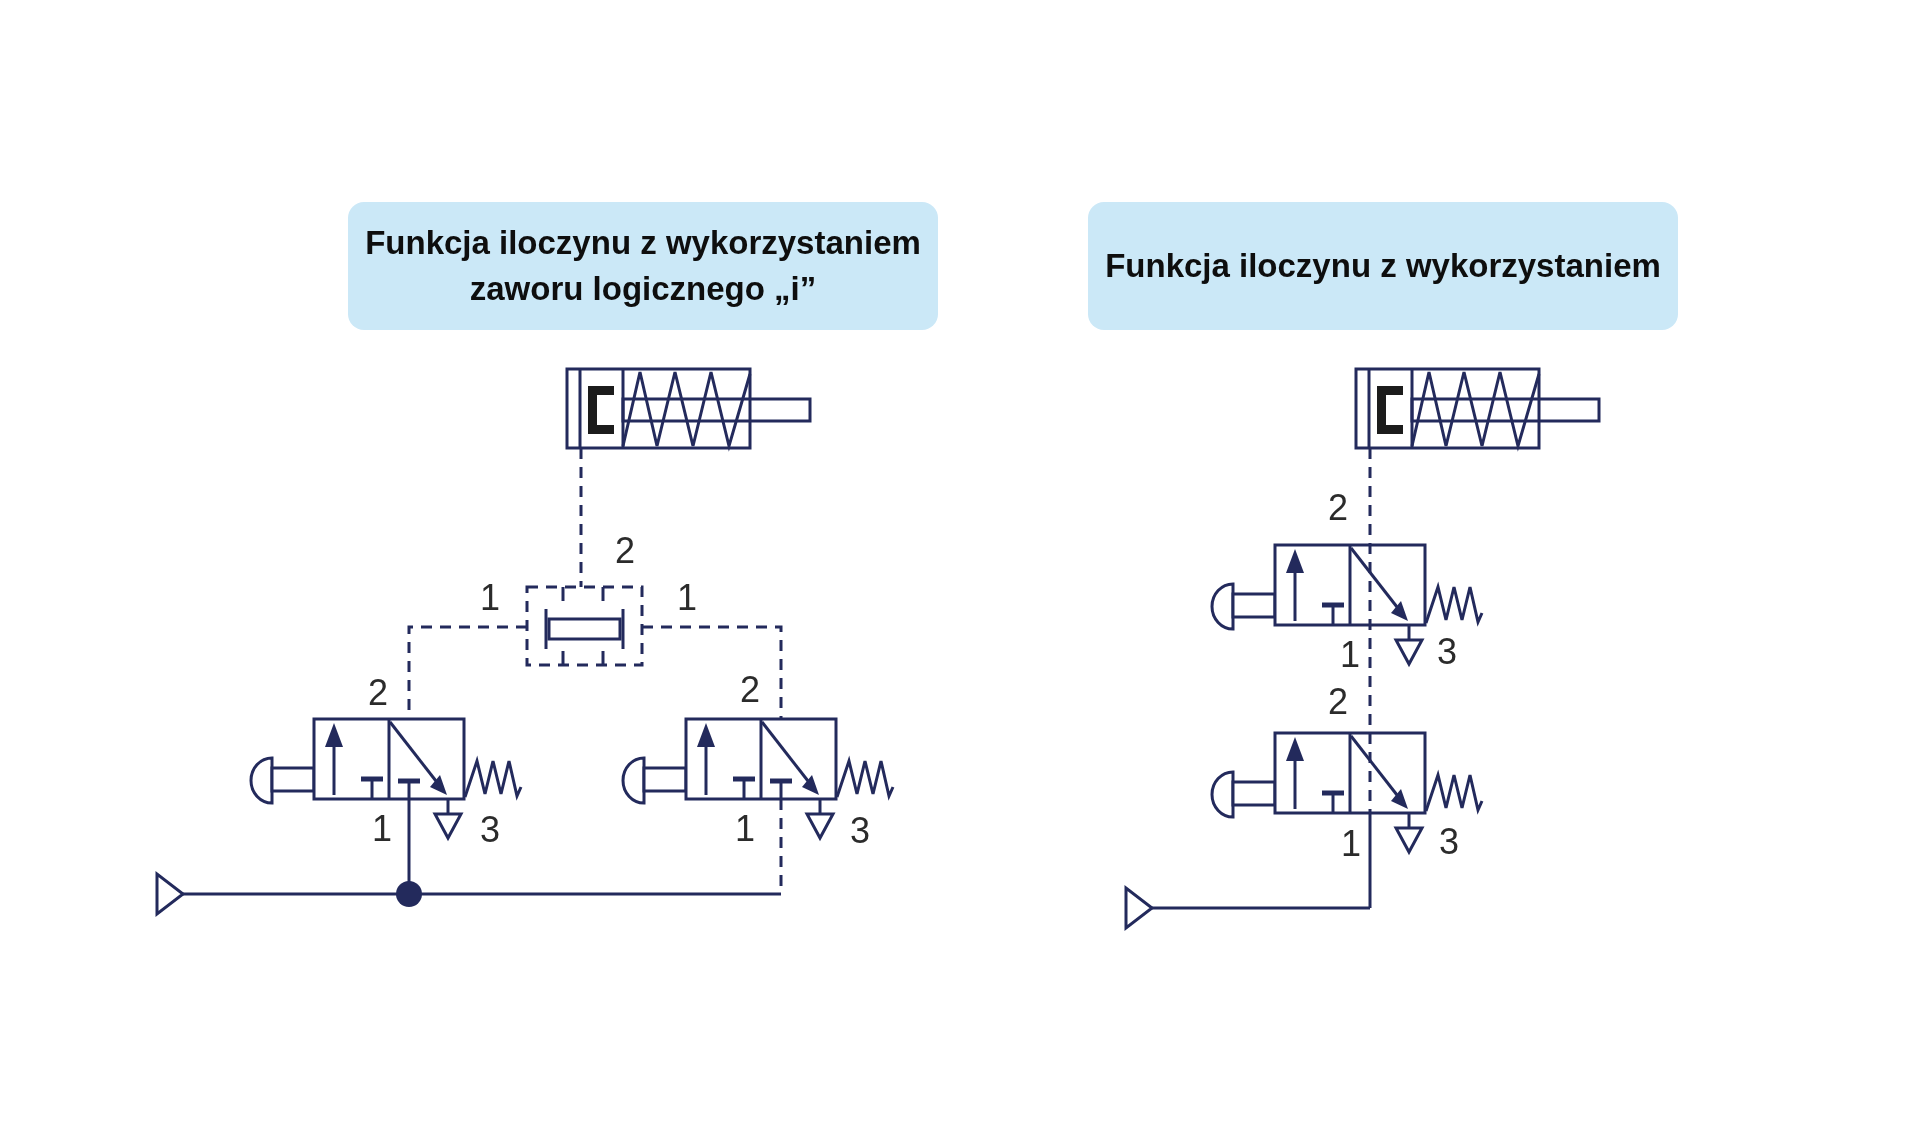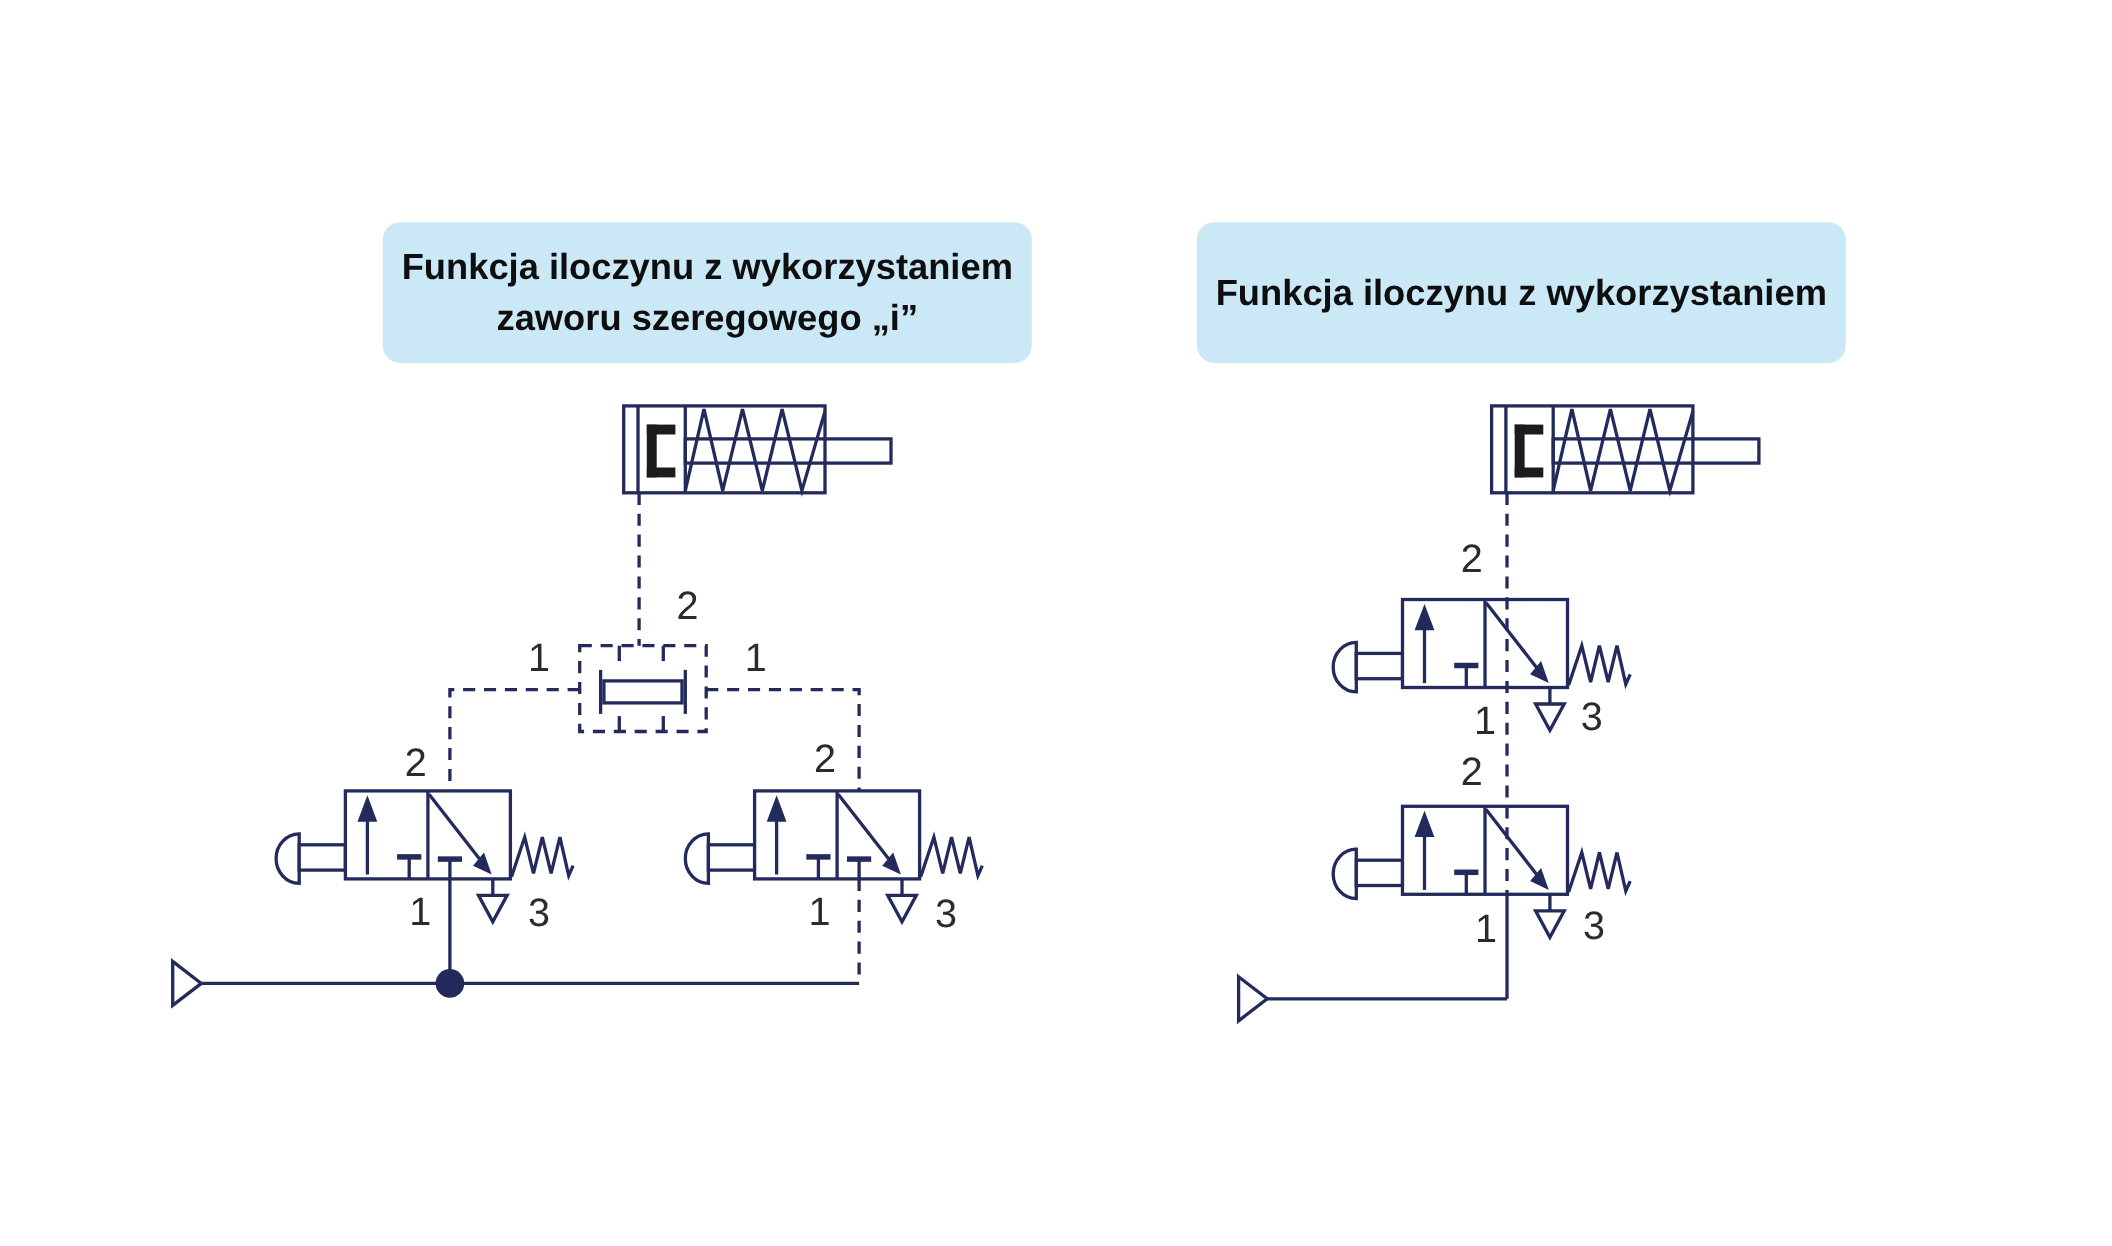--- a/index.html
+++ b/index.html
@@ -35,21 +35,21 @@
     text-anchor: middle;
   }
 </style>
 </head>
 <body>
 
 <div class="stage">
 
   <div class="title-box left">
     <div>Funkcja iloczynu z wykorzystaniem</div>
-    <div>zaworu szeregowego „i”</div>
+    <div>zaworu logicznego „i”</div>
   </div>
 
   <div class="title-box right">
     <div>Funkcja iloczynu z wykorzystaniem</div>
   </div>
 
   <svg class="schematic" width="1920" height="1133" viewBox="0 0 1920 1133">
 
     <defs>
 

